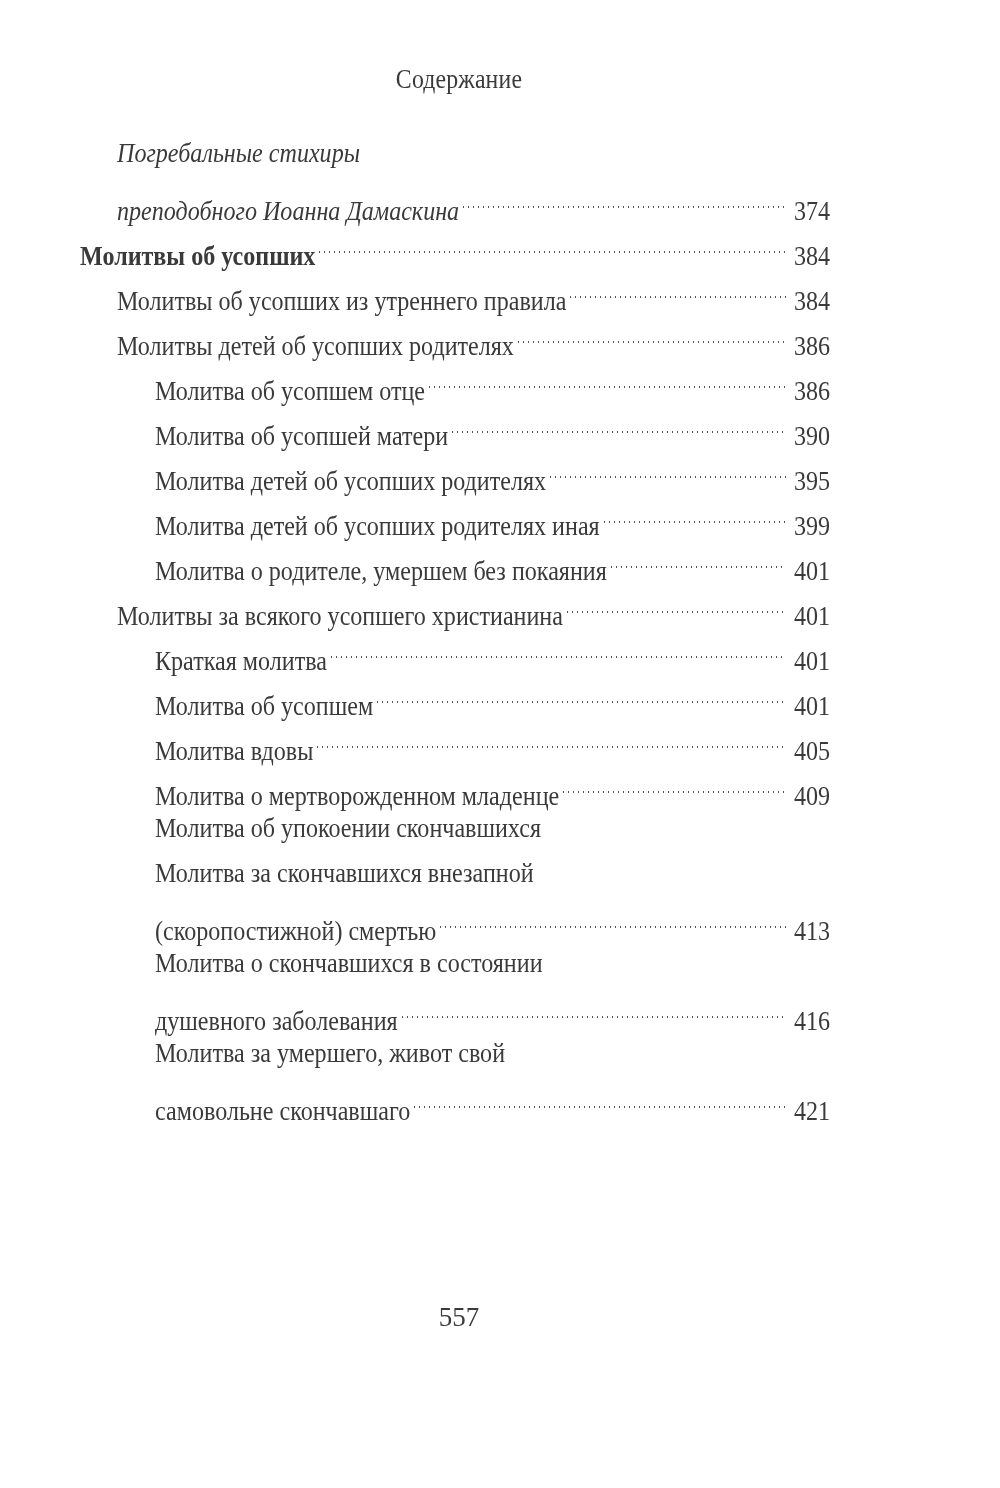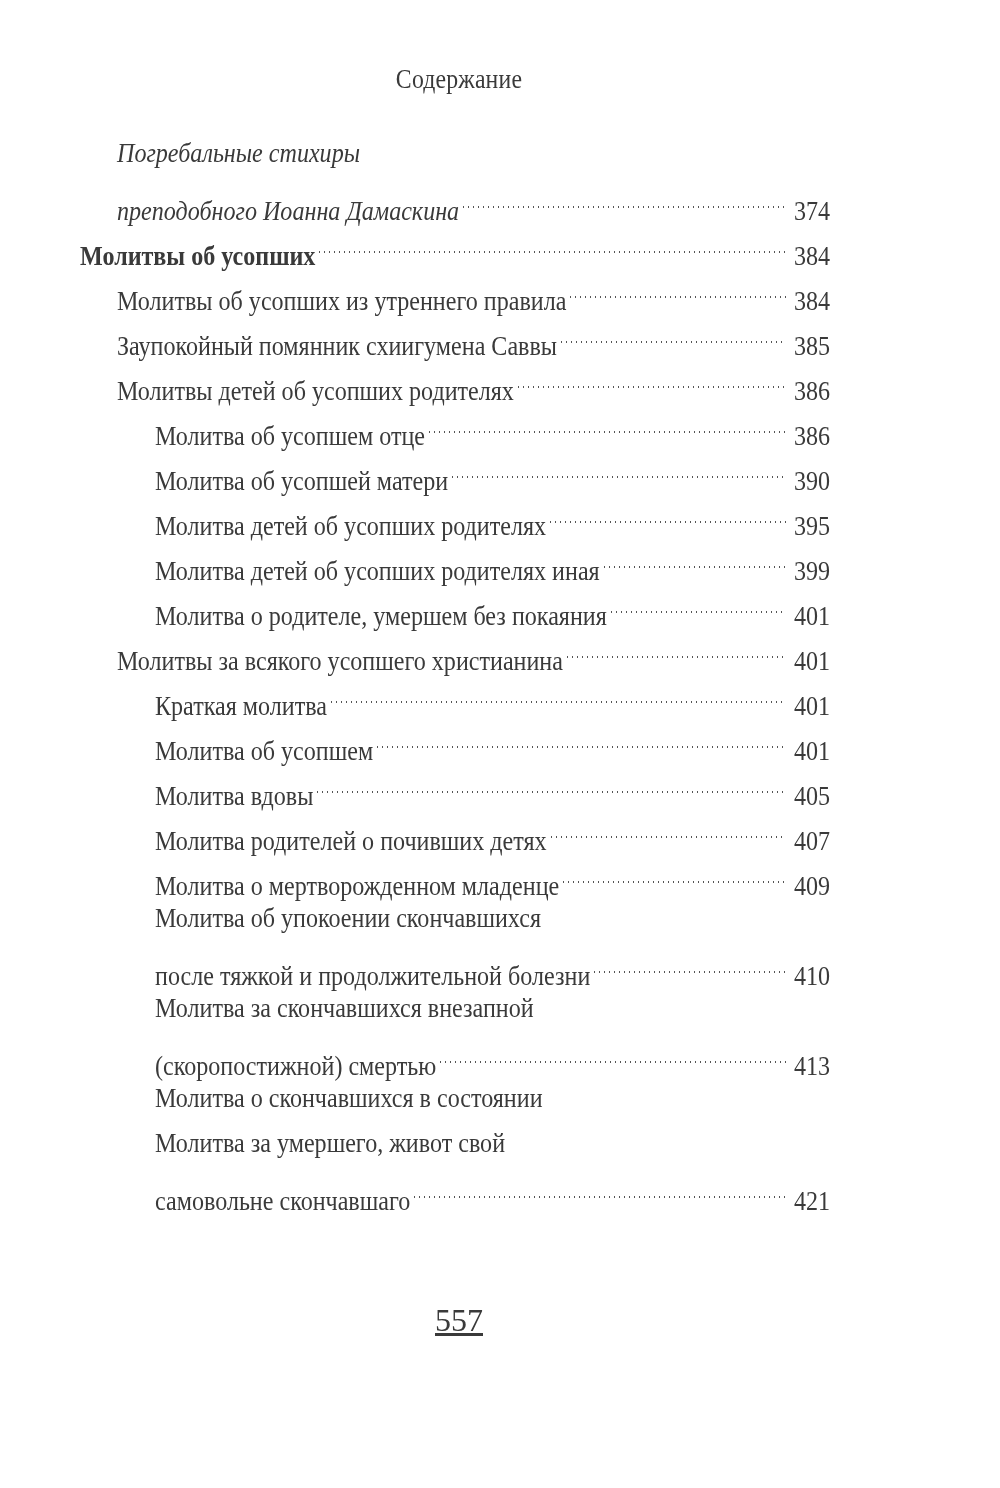--- a/index.html
+++ b/index.html
@@ -74,22 +74,21 @@
     .pagenum {
       flex: 0 0 auto;
       font-size: 28px;
     }
     .page-footer {
       position: absolute;
       top: 1302px;
       left: 0;
       width: 918px;
       text-align: center;
-      font-size: 32px;
-      text-decoration: underline;
+      font-size: 27px;
     }
   </style>
 </head>
 <body>
 
 <div class="page-header">
   <span>Содержание</span>
 </div>
 
 <div class="toc" id="toc">
@@ -112,69 +111,62 @@
     </div>
     <div class="toc-entry lvl-1">
       <div class="line">
         <span class="text" style="transform: scaleX(0.86); margin-right: -73.22px;">Молитвы об усопших из утреннего правила</span>
         <span class="leader"></span>
         <span class="pagenum" style="transform: scaleX(0.86); transform-origin: right center;">384</span>
       </div>
     </div>
     <div class="toc-entry lvl-1">
       <div class="line">
-        <span class="text" style="transform: scaleX(0.86); margin-right: -71.68px;">Заупокойный помянник схиигумена Саввы</span>
-        <span class="leader"></span>
-        <span class="pagenum" style="transform: scaleX(0.86); transform-origin: right center;">385</span>
+        <span class="text" style="transform: scaleX(0.86); margin-right: -64.68px;">Молитвы детей об усопших родителях</span>
+        <span class="leader"></span>
+        <span class="pagenum" style="transform: scaleX(0.86); transform-origin: right center;">386</span>
+      </div>
+    </div>
+    <div class="toc-entry lvl-2">
+      <div class="line">
+        <span class="text" style="transform: scaleX(0.86); margin-right: -43.96px;">Молитва об усопшем отце</span>
+        <span class="leader"></span>
+        <span class="pagenum" style="transform: scaleX(0.86); transform-origin: right center;">386</span>
+      </div>
+    </div>
+    <div class="toc-entry lvl-2">
+      <div class="line">
+        <span class="text" style="transform: scaleX(0.86); margin-right: -47.74px;">Молитва об усопшей матери</span>
+        <span class="leader"></span>
+        <span class="pagenum" style="transform: scaleX(0.86); transform-origin: right center;">390</span>
+      </div>
+    </div>
+    <div class="toc-entry lvl-2">
+      <div class="line">
+        <span class="text" style="transform: scaleX(0.86); margin-right: -63.7px;">Молитва детей об усопших родителях</span>
+        <span class="leader"></span>
+        <span class="pagenum" style="transform: scaleX(0.86); transform-origin: right center;">395</span>
+      </div>
+    </div>
+    <div class="toc-entry lvl-2">
+      <div class="line">
+        <span class="text" style="transform: scaleX(0.86); margin-right: -72.38px;">Молитва детей об усопших родителях иная</span>
+        <span class="leader"></span>
+        <span class="pagenum" style="transform: scaleX(0.86); transform-origin: right center;">399</span>
+      </div>
+    </div>
+    <div class="toc-entry lvl-2">
+      <div class="line">
+        <span class="text" style="transform: scaleX(0.86); margin-right: -73.5px;">Молитва о родителе, умершем без покаяния</span>
+        <span class="leader"></span>
+        <span class="pagenum" style="transform: scaleX(0.86); transform-origin: right center;">401</span>
       </div>
     </div>
     <div class="toc-entry lvl-1">
       <div class="line">
-        <span class="text" style="transform: scaleX(0.86); margin-right: -64.68px;">Молитвы детей об усопших родителях</span>
-        <span class="leader"></span>
-        <span class="pagenum" style="transform: scaleX(0.86); transform-origin: right center;">386</span>
-      </div>
-    </div>
-    <div class="toc-entry lvl-2">
-      <div class="line">
-        <span class="text" style="transform: scaleX(0.86); margin-right: -43.96px;">Молитва об усопшем отце</span>
-        <span class="leader"></span>
-        <span class="pagenum" style="transform: scaleX(0.86); transform-origin: right center;">386</span>
-      </div>
-    </div>
-    <div class="toc-entry lvl-2">
-      <div class="line">
-        <span class="text" style="transform: scaleX(0.86); margin-right: -47.74px;">Молитва об усопшей матери</span>
-        <span class="leader"></span>
-        <span class="pagenum" style="transform: scaleX(0.86); transform-origin: right center;">390</span>
-      </div>
-    </div>
-    <div class="toc-entry lvl-2">
-      <div class="line">
-        <span class="text" style="transform: scaleX(0.86); margin-right: -63.7px;">Молитва детей об усопших родителях</span>
-        <span class="leader"></span>
-        <span class="pagenum" style="transform: scaleX(0.86); transform-origin: right center;">395</span>
-      </div>
-    </div>
-    <div class="toc-entry lvl-2">
-      <div class="line">
-        <span class="text" style="transform: scaleX(0.86); margin-right: -72.38px;">Молитва детей об усопших родителях иная</span>
-        <span class="leader"></span>
-        <span class="pagenum" style="transform: scaleX(0.86); transform-origin: right center;">399</span>
-      </div>
-    </div>
-    <div class="toc-entry lvl-2">
-      <div class="line">
-        <span class="text" style="transform: scaleX(0.86); margin-right: -73.5px;">Молитва о родителе, умершем без покаяния</span>
-        <span class="leader"></span>
-        <span class="pagenum" style="transform: scaleX(0.86); transform-origin: right center;">401</span>
-      </div>
-    </div>
-    <div class="toc-entry lvl-1">
-      <div class="line">
         <span class="text" style="transform: scaleX(0.86); margin-right: -72.66px;">Молитвы за всякого усопшего христианина</span>
         <span class="leader"></span>
         <span class="pagenum" style="transform: scaleX(0.86); transform-origin: right center;">401</span>
       </div>
     </div>
     <div class="toc-entry lvl-2">
       <div class="line">
         <span class="text" style="transform: scaleX(0.86); margin-right: -28px;">Краткая молитва</span>
         <span class="leader"></span>
         <span class="pagenum" style="transform: scaleX(0.86); transform-origin: right center;">401</span>
@@ -189,55 +181,48 @@
     </div>
     <div class="toc-entry lvl-2">
       <div class="line">
         <span class="text" style="transform: scaleX(0.86); margin-right: -25.76px;">Молитва вдовы</span>
         <span class="leader"></span>
         <span class="pagenum" style="transform: scaleX(0.86); transform-origin: right center;">405</span>
       </div>
     </div>
     <div class="toc-entry lvl-2">
       <div class="line">
-        <span class="text" style="transform: scaleX(0.86); margin-right: -63.7px;">Молитва родителей о почивших детях</span>
-        <span class="leader"></span>
-        <span class="pagenum" style="transform: scaleX(0.86); transform-origin: right center;">407</span>
-      </div>
-    </div>
-    <div class="toc-entry lvl-2">
-      <div class="line">
         <span class="text" style="transform: scaleX(0.86); margin-right: -65.8px;">Молитва о мертворожденном младенце</span>
         <span class="leader"></span>
         <span class="pagenum" style="transform: scaleX(0.86); transform-origin: right center;">409</span>
       </div>
     </div>
     <div class="toc-entry lvl-2">
       <div class="line">
         <span class="text" style="transform: scaleX(0.86); margin-right: -62.86px;">Молитва об упокоении скончавшихся</span>
       </div>
-      <div class="line">
-        <span class="text" style="transform: scaleX(0.86); margin-right: -70.84px;">после тяжкой и продолжительной болезни</span>
-        <span class="leader"></span>
-        <span class="pagenum" style="transform: scaleX(0.86); transform-origin: right center;">410</span>
-      </div>
     </div>
     <div class="toc-entry lvl-2">
       <div class="line">
         <span class="text" style="transform: scaleX(0.86); margin-right: -61.6px;">Молитва за скончавшихся внезапной</span>
       </div>
       <div class="line">
         <span class="text" style="transform: scaleX(0.86); margin-right: -45.78px;">(скоропостижной) смертью</span>
         <span class="leader"></span>
         <span class="pagenum" style="transform: scaleX(0.86); transform-origin: right center;">413</span>
       </div>
     </div>
     <div class="toc-entry lvl-2">
       <div class="line">
         <span class="text" style="transform: scaleX(0.86); margin-right: -63.14px;">Молитва о скончавшихся в состоянии</span>
+      </div>
+      <div class="line">
+        <span class="text" style="transform: scaleX(0.86); margin-right: -39.48px;">душевного заболевания</span>
+        <span class="leader"></span>
+        <span class="pagenum" style="transform: scaleX(0.86); transform-origin: right center;">416</span>
       </div>
     </div>
     <div class="toc-entry lvl-2">
       <div class="line">
         <span class="text" style="transform: scaleX(0.86); margin-right: -56.98px;">Молитва за умершего, живот свой</span>
       </div>
       <div class="line">
         <span class="text" style="transform: scaleX(0.86); margin-right: -41.58px;">самовольне скончавшаго</span>
         <span class="leader"></span>
         <span class="pagenum" style="transform: scaleX(0.86); transform-origin: right center;">421</span>

